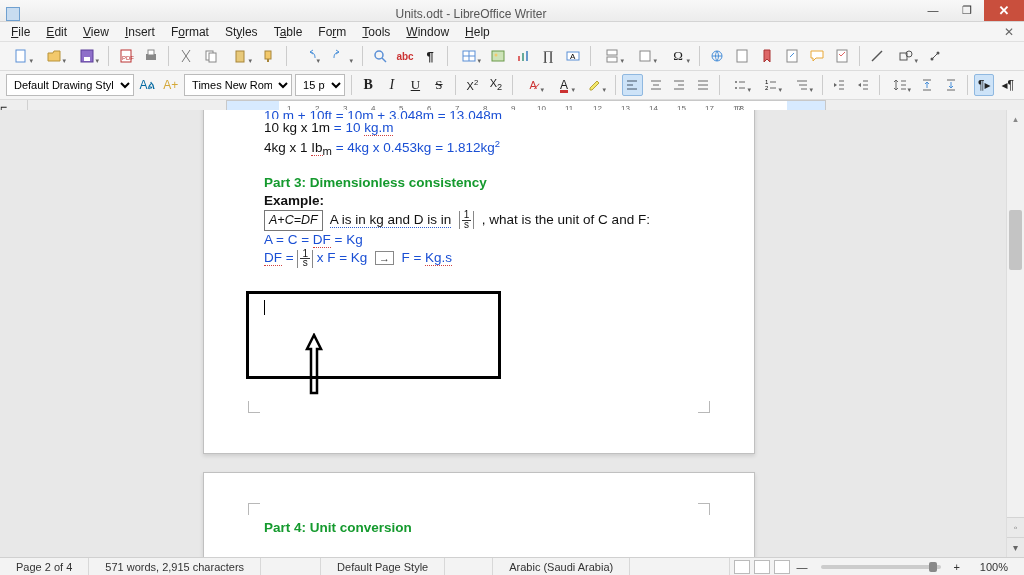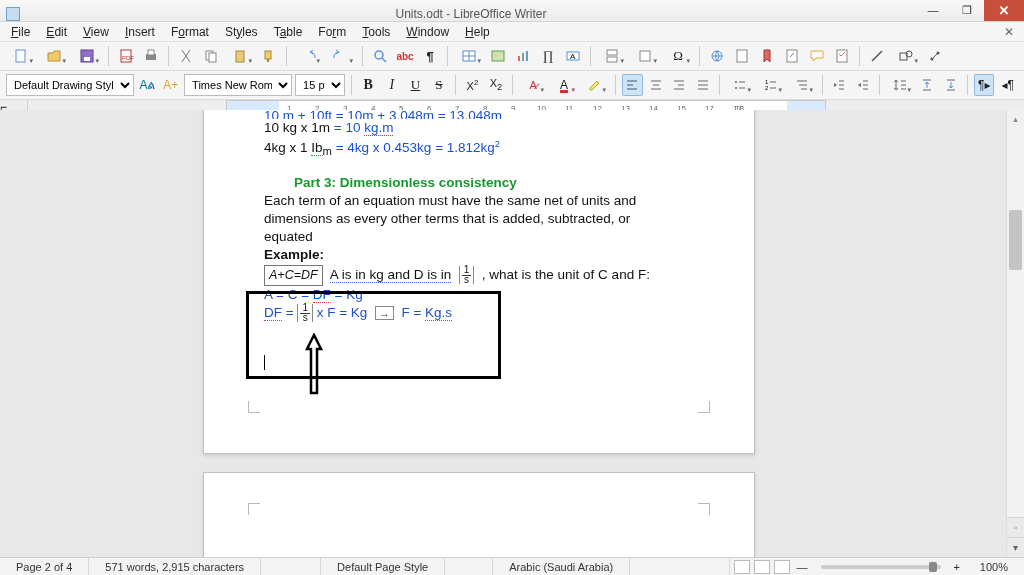--- a/index.html
+++ b/index.html
@@ -45,21 +45,21 @@
 .page { width:552px; background:#fff; border:1px solid #c0c0c0; box-shadow:0 2px 4px rgba(0,0,0,.12); margin-bottom:18px; position:relative; padding:0 76px 60px 60px; font-family:"Times New Roman", serif; font-size:13.5px; color:#111; line-height:1.35;}
 .page.p1 { height:350px; padding-top:12px;}
 .page.p2 { height:110px; padding-top:46px;}
 .page .mcorner { position:absolute; width:12px; height:12px; border-color:#b8b8b8;}
 .page .mcorner.bl { bottom:40px; left:44px; border-left:1px solid #b8b8b8; border-bottom:1px solid #b8b8b8;}
 .page .mcorner.br { bottom:40px; right:44px; border-right:1px solid #b8b8b8; border-bottom:1px solid #b8b8b8;}
 .page .mcorner.tl { top:30px; left:44px; border-left:1px solid #b8b8b8; border-top:1px solid #b8b8b8;}
 .page .mcorner.tr { top:30px; right:44px; border-right:1px solid #b8b8b8; border-top:1px solid #b8b8b8;}
 
 .blue { color:#1a4fd4; }
-.green { color:#159a2e; font-weight:600;margin-left:30px; }
+.green { color:#159a2e; font-weight:600; }
 .spell { border-bottom:1.5px dotted #d04040; }
 .gram  { border-bottom:1.5px dotted #3060d0; }
 sup { font-size:0.7em; }
 
 .eqbox { display:inline-block; border:1px solid #777; padding:1px 4px; font-style:italic; font-size:12.5px; margin-right:4px;}
 .fracbox { display:inline-block; border-left:1px solid #888; border-right:1px solid #888; padding:0 2px; text-align:center; line-height:0.85; font-size:12px; vertical-align:middle;}
 .fracbox .n { border-bottom:1px solid #333; display:block; font-size:10px; padding:0 2px;}
 .fracbox .d { display:block; font-size:10px; padding:0 2px;}
 
 .blackframe { position:absolute; border:3px solid #000; }
@@ -480,21 +480,20 @@
       </div>
       <div>
         <span>10 kg x 1m</span><span class="blue"><span> = 10 </span><span class="spell">kg.m</span></span>
       </div>
       <div>
         <span>4kg x 1 </span><span class="spell">Ib</span><sub>m</sub>
         <span class="blue"><span> = 4kg x 0.453kg = 1.812kg</span><sup>2</sup></span>
       </div>
       <div style="height:14px"></div>
       <div class="green">Part 3: Dimensionless consistency</div>
-      <div style="max-width:480px">Each term of an equation must have the same net of units and dimensions as every other terms that is added, subtracted, or equated</div>
       <div style="font-weight:bold">Example:</div>
       <div>
         <span class="eqbox">A+C=DF</span>
         <span class="gram">A is in kg and D is in</span>
         &nbsp;<span class="fracbox"><span class="n">1</span><span class="d">s</span></span>&nbsp;
         <span>, what is the unit of  C and F:</span>
       </div>
       <div class="blue">
         <span>A = C = </span><span class="spell">DF</span><span> = Kg</span>
       </div>
@@ -513,20 +512,21 @@
       <svg class="arrow-up" style="left:100px; top:228px; height:62px" viewBox="0 0 20 62">
         <path d="M10 2 L3 16 L7 16 L7 60 L13 60 L13 16 L17 16 Z" fill="none" stroke="#000" stroke-width="2.5"></path>
       </svg>
 
       <div class="mcorner bl"></div><div class="mcorner br"></div>
     </div>
 
     <div class="page p2">
       <div class="mcorner tl"></div>
         <div class="mcorner tr"></div>
+      <div class="green">Part 4: Unit conversion</div>
     </div>
   </div>
 </div>
 
 <div class="vscroll">
   <div class="btn">▴</div>
   <div class="thumb"></div>
   <div class="nav">
     <div>◦</div>
     <div>▾</div>

